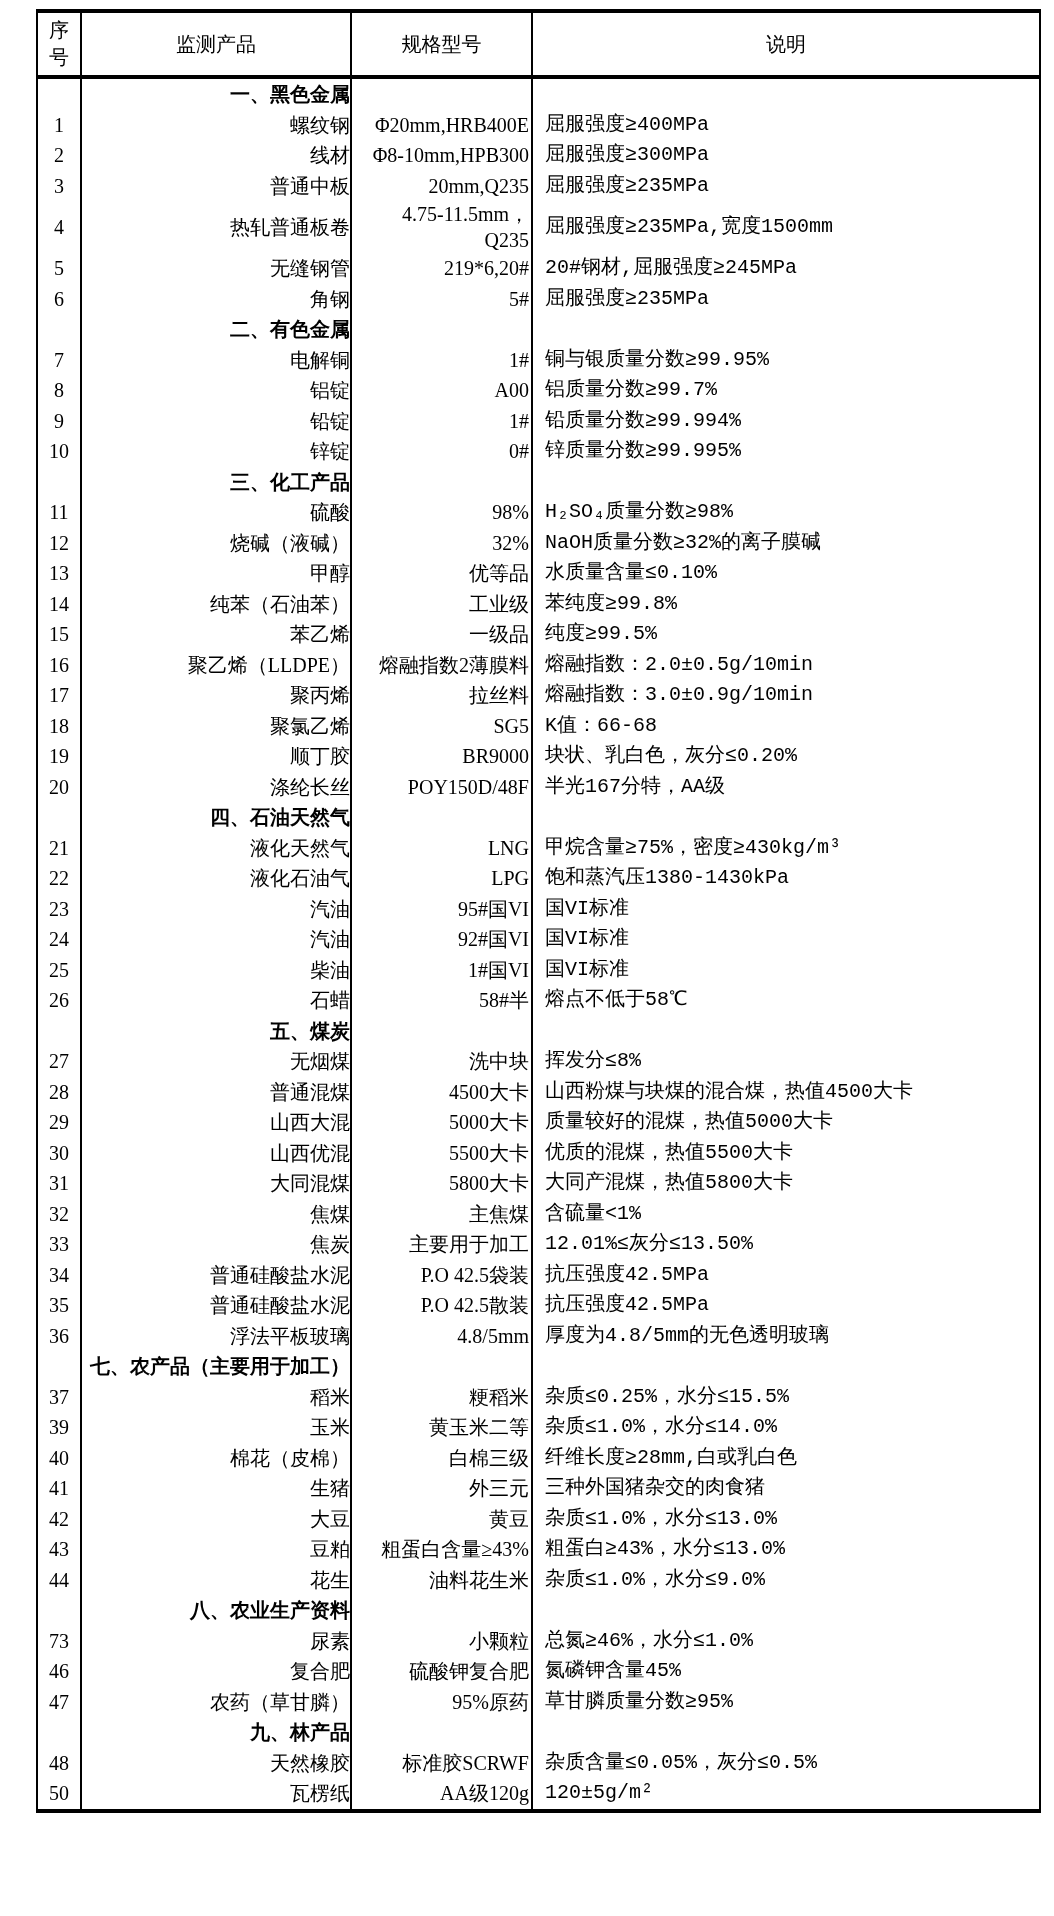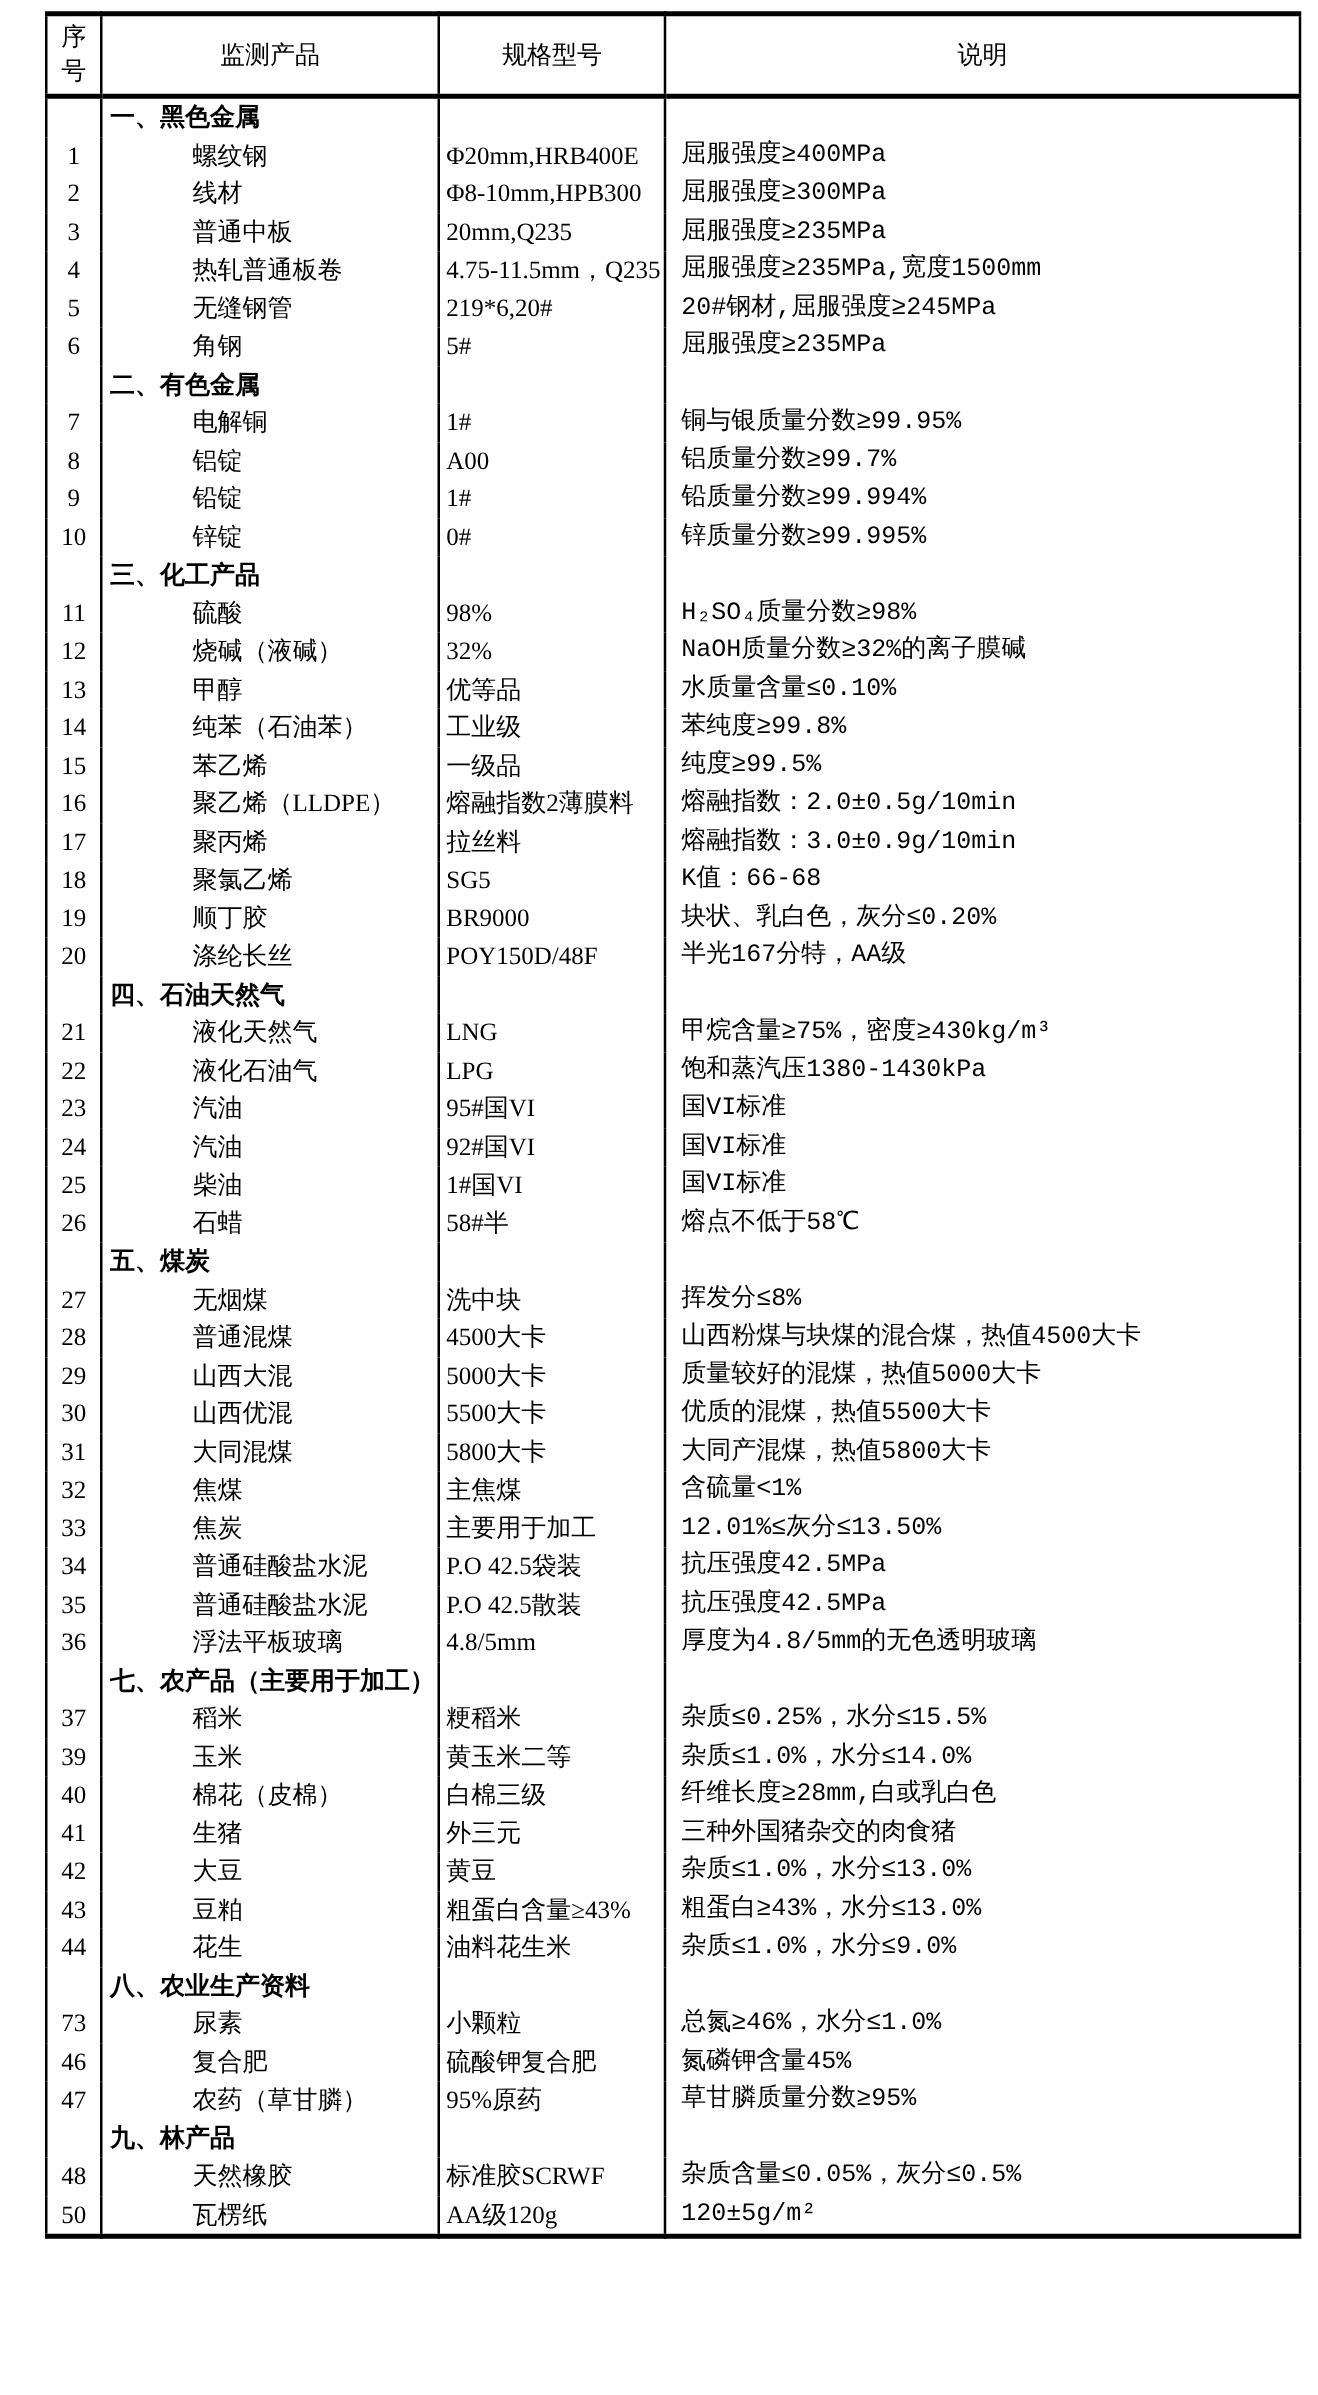--- a/index.html
+++ b/index.html
@@ -38,22 +38,22 @@
   }
   thead th{
     height:62px;
     text-align:center;
     border-bottom:4px solid #000;
   }
   .seq-head div{line-height:27px;}
   tbody td{height:30.5px;}
   tr.tall td{height:57px;}
   .c-no{text-align:center;}
-  .c-product{text-align:left;padding-left:72px;}
-  .c-spec{text-align:left;padding-left:5px;padding-right:2px;}
+  .c-product{text-align:right;padding-left:72px;}
+  .c-spec{text-align:right;padding-left:19px;padding-right:2px;}
   .c-desc{text-align:left;padding-left:12px;padding-right:4px;font-family:Liberation Mono, monospace;}
   tr.section .c-product{
     padding-left:6px;
     font-weight:bold;
     font-family:"Liberation Sans","DejaVu Sans",sans-serif;
     font-size:20px;
   }
 </style>
 </head>
 <body>

